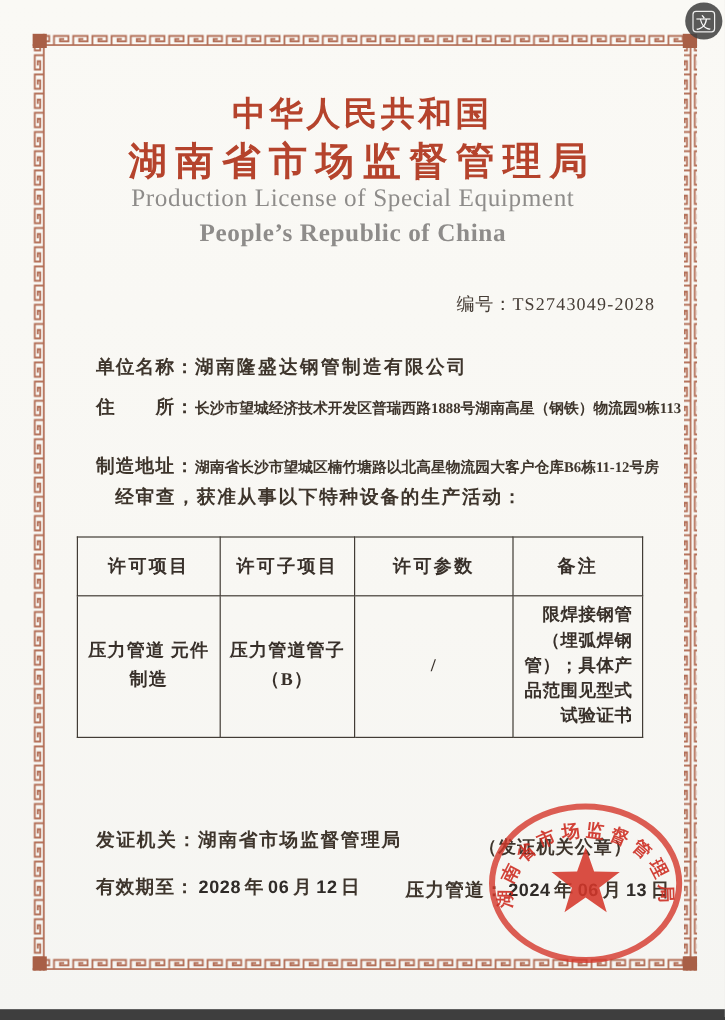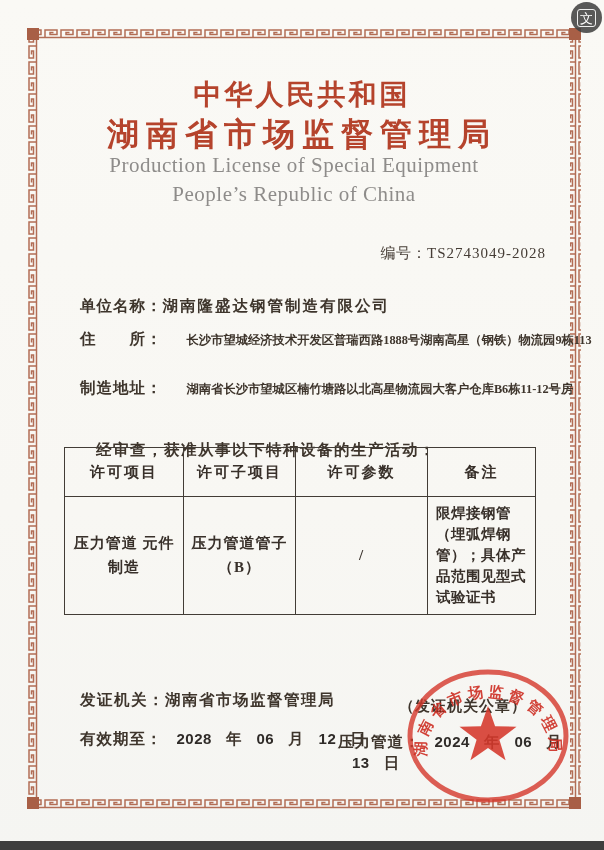--- a/index.html
+++ b/index.html
@@ -35,66 +35,66 @@
     position:absolute;left:0;width:604px;text-align:center;
     color:#b5432c;font-weight:bold;
   }
   .title-cn.l1{top:76px;font-size:28px;letter-spacing:3px;}
   .title-cn.l2{top:113px;font-size:32px;letter-spacing:7px;}
   .title-en{
     position:absolute;left:0;width:588px;text-align:center;
     color:#8e8c8a;font-size:21px;letter-spacing:.5px;
   }
   .title-en.l1{top:153px;}
-  .title-en.l2{top:182px;}
+  .title-en.l2{top:182px;font-weight:bold;}
   
   .license-no{
     position:absolute;right:58px;top:244px;
     font-size:15px;color:#453c35;letter-spacing:.5px;
   }
   .license-no .no{font-family:"Liberation Serif","DejaVu Serif",serif;letter-spacing:1px;}
   
   .field{
     position:absolute;left:80px;width:470px;
     color:#3e352c;font-size:15.5px;font-weight:600;
     white-space:nowrap;
   }
   .field .lbl{letter-spacing:1px;}
-  .field.addr .val{font-size:12.3px;letter-spacing:0;margin-left:24px;}
+  .field.addr .val{font-size:12.3px;letter-spacing:0;}
   .field.name .val{letter-spacing:2px;text-align:right;}
   .f1{top:296px;} .f2{top:329px;} .f3{top:378px;}
   .statement{
     position:absolute;left:96px;top:404px;width:460px;
-    color:#3e352c;font-size:15.5px;font-weight:600;letter-spacing:1.5px;margin-top:36px;
+    color:#3e352c;font-size:15.5px;font-weight:600;letter-spacing:1.5px;
   }
   
   .lic-table{
     position:absolute;left:64px;top:447px;width:471px;height:144px;
     border-collapse:collapse;table-layout:fixed;
     color:#38302a;
   }
   .lic-table th,.lic-table td{
     border:1.6px solid #423c36;
     font-size:15px;text-align:center;vertical-align:middle;
     padding:2px 6px;font-weight:600;
   }
   .lic-table th{height:44px;letter-spacing:2px;text-align:center;}
   .lic-table td{height:96px;line-height:1.55;letter-spacing:1px;}
-  .lic-table td.remark{text-align:left;padding:6px 8px;line-height:1.45;letter-spacing:0.5px;font-size:14.5px;}
+  .lic-table td.remark{text-align:right;padding:6px 8px;line-height:1.45;letter-spacing:0.5px;font-size:14.5px;}
   .c1{width:119px;} .c2{width:112px;} .c3{width:132px;} .c4{width:108px;}
   
   .issuer-row{position:absolute;left:80px;top:690px;font-size:15.5px;font-weight:700;color:#3e352c;letter-spacing:1.5px;}
   .seal-note{position:absolute;left:399px;top:697px;font-size:15px;font-weight:600;color:#3e352c;letter-spacing:1px;}
   .date-row{position:absolute;font-size:15.5px;font-weight:600;color:#3e352c;letter-spacing:1px;}
   .valid-row{left:80px;top:729px;}
   .issue-row{left:338px;top:732px;}
   .date-row .num{
     font-family:"Liberation Sans","DejaVu Sans",sans-serif;
     font-weight:bold;font-size:15px;letter-spacing:.5px;
-    margin:0 14px;color:#2f2b28;
+    margin:0 3px;color:#2f2b28;
   }
   .seal-svg{position:absolute;left:402px;top:660px;pointer-events:none;}
 </style>
 </head>
 <body>
 
 <div class="page">
 
   <svg class="frame-svg" width="554" height="781" aria-hidden="true">
     <defs>

